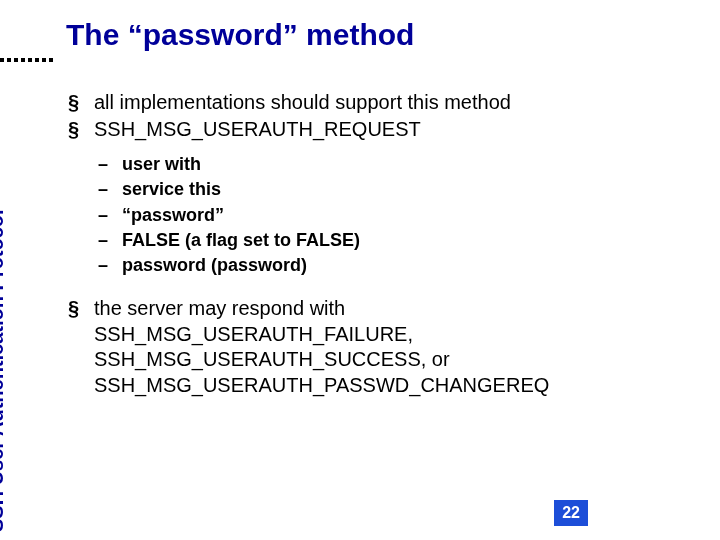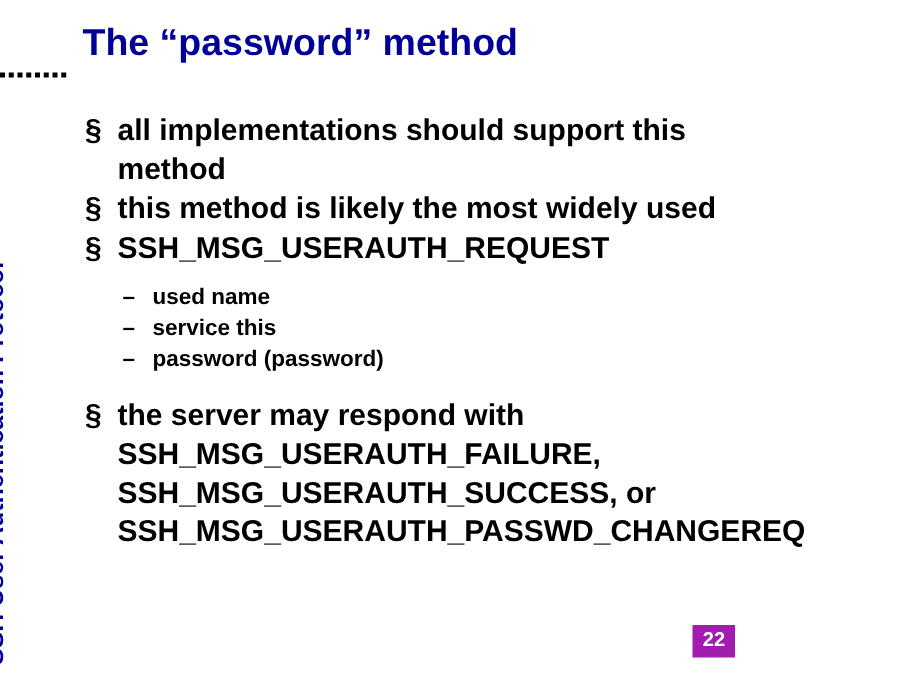--- a/index.html
+++ b/index.html
@@ -47,22 +47,22 @@
   }
   .content {
     position: absolute;
     left: 68px;
     right: 20px;
     top: 90px;
     color: #000;
   }
   ul.bullets { list-style: none; }
   ul.bullets > li {
-    font-size: 24px;
-    font-weight: bold;
+    font-size: 20px;
+    font-weight: normal;
     line-height: 1.28;
     padding-left: 26px;
     position: relative;
     margin-bottom: 1px;
   }
   ul.bullets > li::before {
     content: "§";
     position: absolute;
     left: 0;
     top: 0;
@@ -80,21 +80,21 @@
     content: "–";
     position: absolute;
     left: 0;
     top: 0;
   }
   .block2 { margin-top: 12px; }
   .pagenum {
     position: absolute;
     right: 12px;
     bottom: 14px;
-    background: #a21caf;
+    background: #1d4ed8;
     color: #fff;
     font-weight: bold;
     font-size: 16px;
     padding: 4px 8px;
     min-width: 30px;
     text-align: center;
   }
 </style>
 </head>
 <body>
@@ -107,26 +107,27 @@
     <span></span><span></span><span></span><span></span><span></span><span></span><span></span><span></span>
   </div>
 
   <div class="sidebar">
     <div class="sidebar-text">SSH User Authentication Protocol</div>
   </div>
 
   <div class="content">
     <ul class="bullets">
       <li>all implementations should support this method</li>
-      <li>this method is likely the most widely used</li>
       <li>SSH_MSG_USERAUTH_REQUEST</li>
     </ul>
     <ul class="sub">
-      <li>used name</li>
+      <li>user with</li>
       <li>service this</li>
+      <li>“password”</li>
+      <li>FALSE (a flag set to FALSE)</li>
       <li>password (password)</li>
     </ul>
     <ul class="bullets block2">
       <li>the server may respond with SSH_MSG_USERAUTH_FAILURE, SSH_MSG_USERAUTH_SUCCESS, or SSH_MSG_USERAUTH_PASSWD_CHANGEREQ</li>
     </ul>
   </div>
 
   <div class="pagenum">22</div>
 
 </div>

